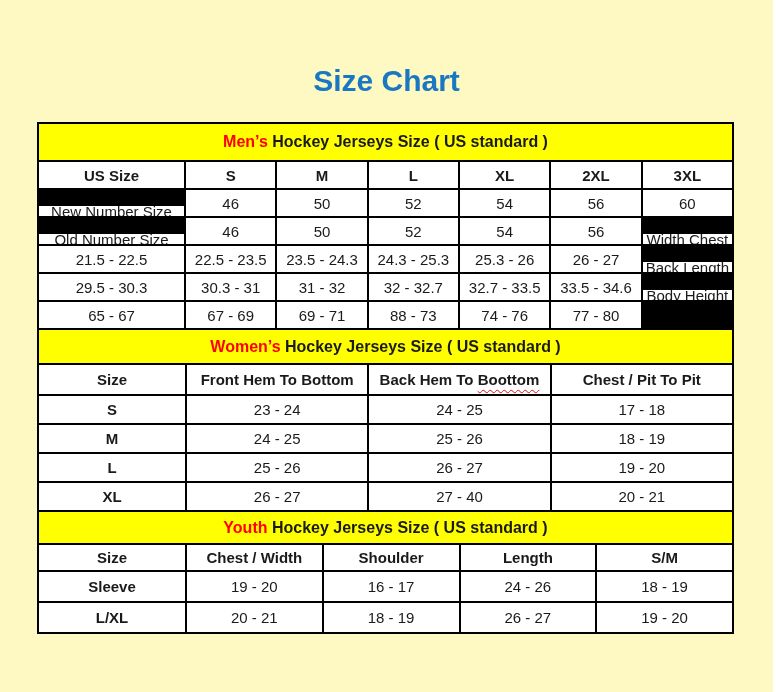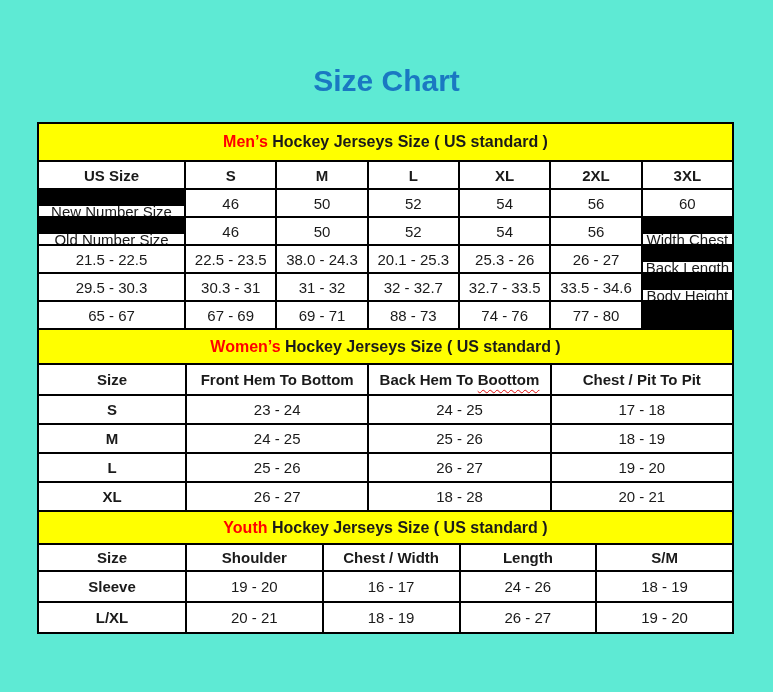--- a/index.html
+++ b/index.html
@@ -5,21 +5,21 @@
   html, body {
     margin: 0;
     padding: 0;
     background: #ffffff;
     font-family: "Liberation Sans", "DejaVu Sans", sans-serif;
   }
   .page {
     position: relative;
     width: 773px;
     height: 692px;
-    background: #5eead4;
+    background: #fef9c3;
     overflow: hidden;
   }
   .title {
     margin: 0;
     padding-top: 64px;
     text-align: center;
     font-size: 30px;
     line-height: 34px;
     font-weight: 700;
     color: #1a78c2;
@@ -122,22 +122,22 @@
       <div class="cell label-reg">Old Number Size</div>
       <div class="cell">46</div>
       <div class="cell">50</div>
       <div class="cell">52</div>
       <div class="cell">54</div>
       <div class="cell">56</div>
 
       <div class="cell label-reg">Width Chest</div>
       <div class="cell">21.5 - 22.5</div>
       <div class="cell">22.5 - 23.5</div>
-      <div class="cell">38.0 - 24.3</div>
-      <div class="cell">20.1 - 25.3</div>
+      <div class="cell">23.5 - 24.3</div>
+      <div class="cell">24.3 - 25.3</div>
       <div class="cell">25.3 - 26</div>
       <div class="cell">26 - 27</div>
 
       <div class="cell label-reg">Back Length</div>
       <div class="cell">29.5 - 30.3</div>
       <div class="cell">30.3 - 31</div>
       <div class="cell">31 - 32</div>
       <div class="cell">32 - 32.7</div>
       <div class="cell">32.7 - 33.5</div>
       <div class="cell">33.5 - 34.6</div>
@@ -172,30 +172,30 @@
       <div class="cell">25 - 26</div>
       <div class="cell">18 - 19</div>
 
       <div class="cell head">L</div>
       <div class="cell">25 - 26</div>
       <div class="cell">26 - 27</div>
       <div class="cell">19 - 20</div>
 
       <div class="cell head">XL</div>
       <div class="cell">26 - 27</div>
-      <div class="cell">18 - 28</div>
+      <div class="cell">27 - 40</div>
       <div class="cell">20 - 21</div>
     </div>
 
     <div class="grid grid-youth">
       <div class="band"><span class="hl">Youth</span><span> Hockey Jerseys Size ( US standard )</span></div>
 
       <div class="cell head">Size</div>
+      <div class="cell head">Chest / Width</div>
       <div class="cell head">Shoulder</div>
-      <div class="cell head">Chest / Width</div>
       <div class="cell head">Length</div>
       <div class="cell head">S/M</div>
 
       <div class="cell head">Sleeve</div>
       <div class="cell">19 - 20</div>
       <div class="cell">16 - 17</div>
       <div class="cell">24 - 26</div>
       <div class="cell">18 - 19</div>
 
       <div class="cell head">L/XL</div>

